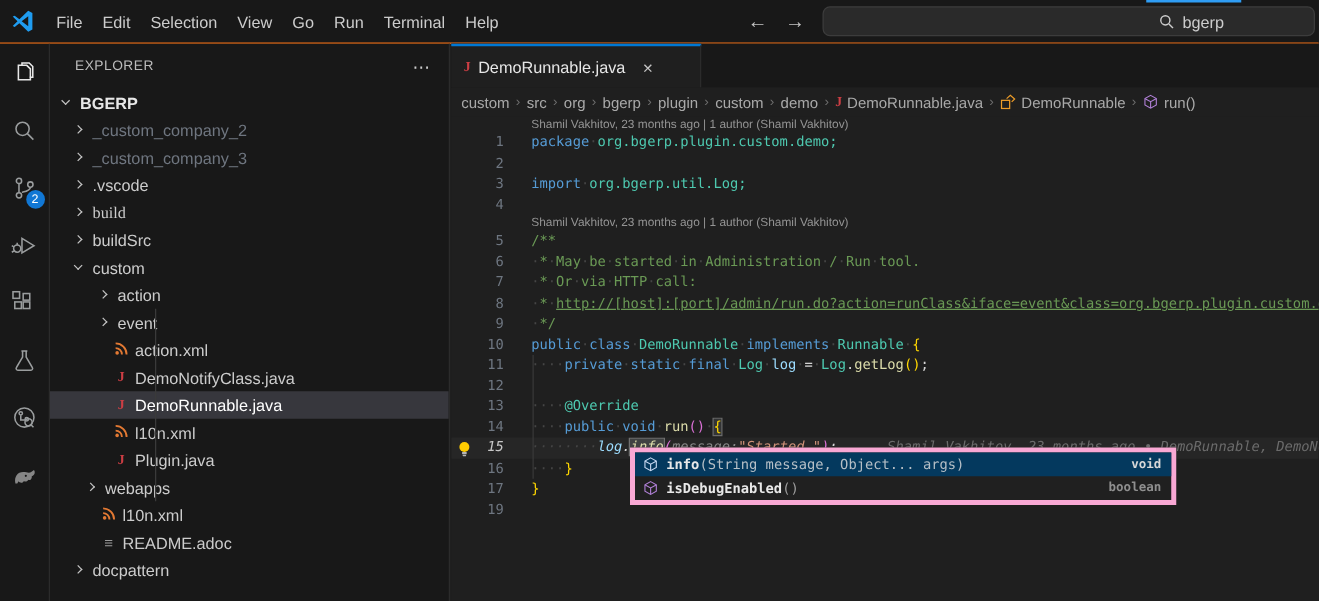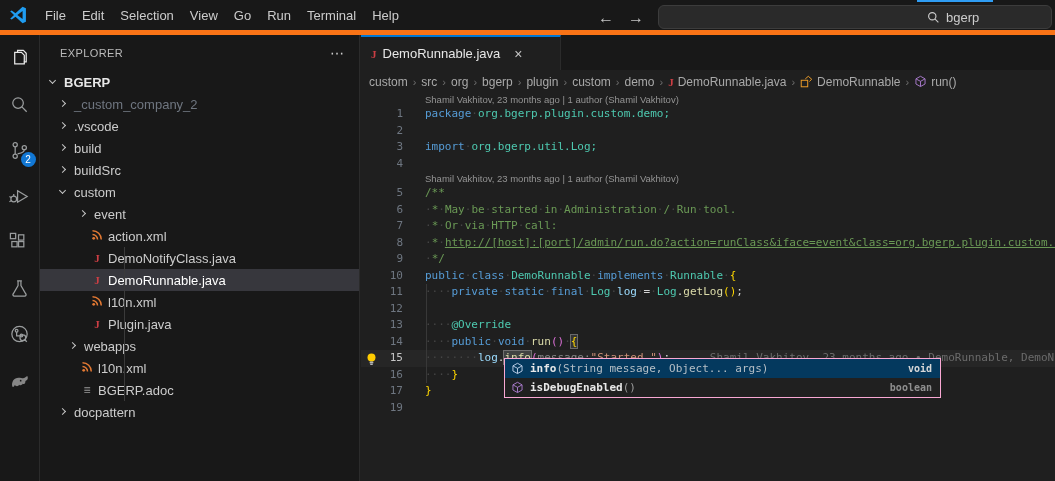--- a/index.html
+++ b/index.html
@@ -2,21 +2,21 @@
 <html><head>
 <meta charset="utf-8">
 <style>
   * { box-sizing: border-box; margin: 0; padding: 0; }
   html,body { width:1055px; height:481px; overflow:hidden; background:#1f1f1f;
               font-family:"Liberation Sans", sans-serif; }
   #app { position:relative; width:1055px; height:481px; background:#1f1f1f; }
 
   
   .titlebar { position:absolute; left:0; top:0; width:1055px; height:35px;
-              background:#181818; border-bottom:5px solid #f97316;
+              background:#181818; border-bottom:1px solid #f97316;
               display:flex; align-items:center; }
   .vslogo { width:20px; height:20px; margin:0 9px 0 8px; flex:0 0 auto; }
   .menu { display:flex; align-items:center; }
   .menu-item { color:#cccccc; font-size:13px; padding:4px 8px; border-radius:5px; cursor:default; }
   .nav-arrows { position:absolute; left:598px; top:0; height:35px; display:flex; align-items:center; gap:14px;
                 color:#c5c5c5; font-size:16px; }
   .cmd-center { position:absolute; left:658px; top:5px; width:394px; height:24px;
                 background:#2a2a2a; border:1px solid #3c3c3c; border-radius:6px; }
   .cmd-inner { position:absolute; left:268px; top:0; height:22px; display:flex; align-items:center; gap:6px;
                color:#cccccc; font-size:13px; }
@@ -68,41 +68,41 @@
   .bc-item { display:flex; align-items:center; gap:4px; cursor:default; }
   .bc-sep { color:#6e6e6e; margin:0 5px; font-size:11px; }
   .bc-icon { width:13px; height:13px; display:inline-block; }
   .bc-java { color:#cc3e44; font-weight:bold; font-size:11px; font-family:"Liberation Serif", serif; }
 
   
   .code { position:absolute; left:0; top:58px; width:694px; bottom:0; overflow:hidden;
           font-family:"DejaVu Sans Mono", monospace; font-size:11px; }
   .crow { position:relative; height:16.5px; line-height:16.5px; white-space:pre; overflow:hidden;
           padding-left:64px; }
-  .crow.current { background:rgba(255,255,255,0.035); }
+  .crow.current { background:rgba(255,255,255,0.035);font-style:italic; }
   .ln { position:absolute; left:0; top:0; width:42px; text-align:right; color:#6e7681; }
   .crow.current .ln { color:#c6c6c6; }
   .brow { height:13px; line-height:13px; padding-left:64px; color:#949494; font-size:9.5px;
           font-family:"Liberation Sans", sans-serif; white-space:pre; overflow:hidden; }
   .seg.kw { color:#569cd6; } .seg.ns { color:#4ec9b0; } .seg.typ { color:#4ec9b0; }
   .seg.cmt { color:#6a9955; } .seg.url { color:#6a9955; text-decoration:underline; }
   .seg.str { color:#ce9178; } .seg.var { color:#9cdcfe; } .seg.fn { color:#dcdcaa; }
   .seg.pln { color:#d4d4d4; } .seg.br1 { color:#ffd700; } .seg.br2 { color:#da70d6; }
   .seg.br1m { color:#ffd700; outline:1px solid #6a6a6a; background:rgba(90,93,94,0.35); }
   .seg.inlay { color:#868686; }
   .seg.fnhl { color:#dcdcaa; background:rgba(90,93,94,0.5); outline:1px solid #707070; }
   .seg.iblame { color:#6b6b6b; }
   .ws { color:#454545; }
   .class-guide { position:absolute; left:65px; width:1px; background:#383838; }
 
   .lightbulb { position:absolute; left:4px; width:14px; height:15px; }
 
   
   .suggest { position:absolute; left:143px; top:323px; width:437px; background:#202020;
-             border:1px solid #f9a8d4; font-family:"DejaVu Sans Mono", monospace; font-size:11px; z-index:5; }
+             border:4px solid #f9a8d4; font-family:"DejaVu Sans Mono", monospace; font-size:11px; z-index:5; }
   .sg-row { height:19px; display:flex; align-items:center; padding:0 8px 0 6px; gap:6px; cursor:default; }
   .sg-row.selected { background:#04395e; }
   .sg-icon { width:13px; height:13px; flex:0 0 13px; }
   .sg-label { color:#e8e8e8; font-weight:bold; }
   .sg-detail { color:#b6bfc6; }
   .sg-row:not(.selected) .sg-detail { color:#9d9d9d; }
   .sg-type { margin-left:auto; color:#d8d8d8; font-weight:bold; font-size:10px; }
   .sg-row:not(.selected) .sg-type { color:#8f8f8f; font-weight:bold;text-align:right; }
 </style>
 </head>
@@ -211,43 +211,55 @@
             <span class="chev open"></span>
           </span>
           <span class="t-label">BGERP</span>
         </div>
         <div class="tree-row dim" style="padding-left: 14px;">
           <span class="t-slot">
             <span class="chev"></span>
           </span>
           <span class="t-label">_custom_company_2</span>
         </div>
+        <div class="tree-row dim" style="padding-left: 14px;">
+          <span class="t-slot">
+            <span class="chev"></span>
+          </span>
+          <span class="t-label">_custom_company_3</span>
+        </div>
         <div class="tree-row" style="padding-left: 14px;">
           <span class="t-slot">
             <span class="chev"></span>
           </span>
           <span class="t-label">.vscode</span>
         </div>
+        <div class="tree-row" style="padding-left: 14px; font-family: Liberation Serif, serif;">
+          <span class="t-slot">
+            <span class="chev"></span>
+          </span>
+          <span class="t-label">build</span>
+        </div>
         <div class="tree-row" style="padding-left: 14px;">
           <span class="t-slot">
             <span class="chev"></span>
           </span>
-          <span class="t-label">build</span>
+          <span class="t-label">buildSrc</span>
         </div>
         <div class="tree-row" style="padding-left: 14px;">
           <span class="t-slot">
-            <span class="chev"></span>
-          </span>
-          <span class="t-label">buildSrc</span>
-        </div>
-        <div class="tree-row" style="padding-left: 14px;">
-          <span class="t-slot">
             <span class="chev open"></span>
           </span>
           <span class="t-label">custom</span>
+        </div>
+        <div class="tree-row" style="padding-left: 34px;">
+          <span class="t-slot">
+            <span class="chev"></span>
+          </span>
+          <span class="t-label">action</span>
         </div>
         <div class="tree-row" style="padding-left: 34px;">
           <span class="t-slot">
             <span class="chev"></span>
           </span>
           <span class="t-label">event</span>
         </div>
         <div class="tree-row" style="padding-left: 34px;">
           <span class="t-slot"></span>
           <span class="fi"><svg width="12" height="12" viewBox="0 0 16 16">
@@ -292,21 +304,21 @@
           <span class="fi"><svg width="12" height="12" viewBox="0 0 16 16">
               <circle cx="3.6" cy="12.4" r="1.9" fill="#e37933"></circle>
               <path d="M2 7.3 A6.7 6.7 0 0 1 8.7 14" stroke="#e37933" stroke-width="2" fill="none"></path>
               <path d="M2 2.3 A11.7 11.7 0 0 1 13.7 14" stroke="#e37933" stroke-width="2" fill="none"></path>
             </svg></span>
           <span class="t-label">l10n.xml</span>
         </div>
         <div class="tree-row" style="padding-left: 24px;">
           <span class="t-slot"></span>
           <span class="fi fi-adoc">≡</span>
-          <span class="t-label">BGERP.adoc</span>
+          <span class="t-label">README.adoc</span>
         </div>
         <div class="tree-row" style="padding-left: 14px;">
           <span class="t-slot">
             <span class="chev"></span>
           </span>
           <span class="t-label">docpattern</span>
         </div>
         <div class="guide" style="top: 176px; height: 154px;"></div>
       </div>
   </div>

